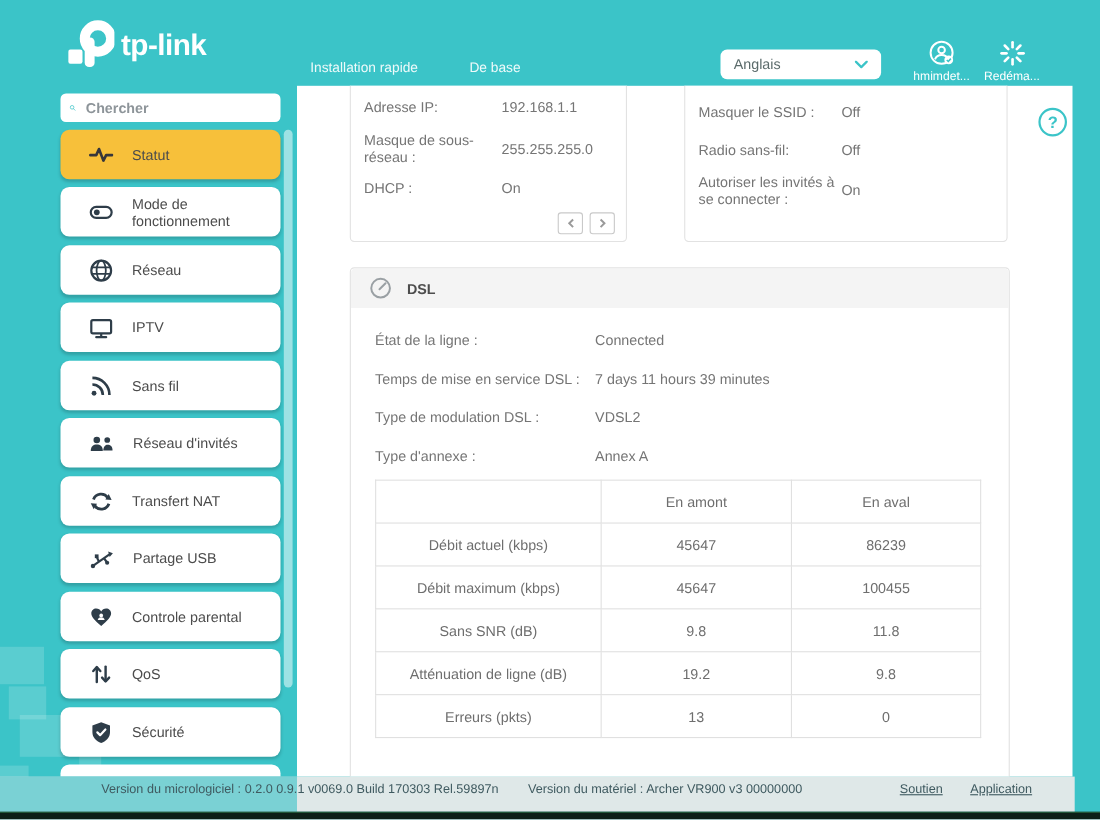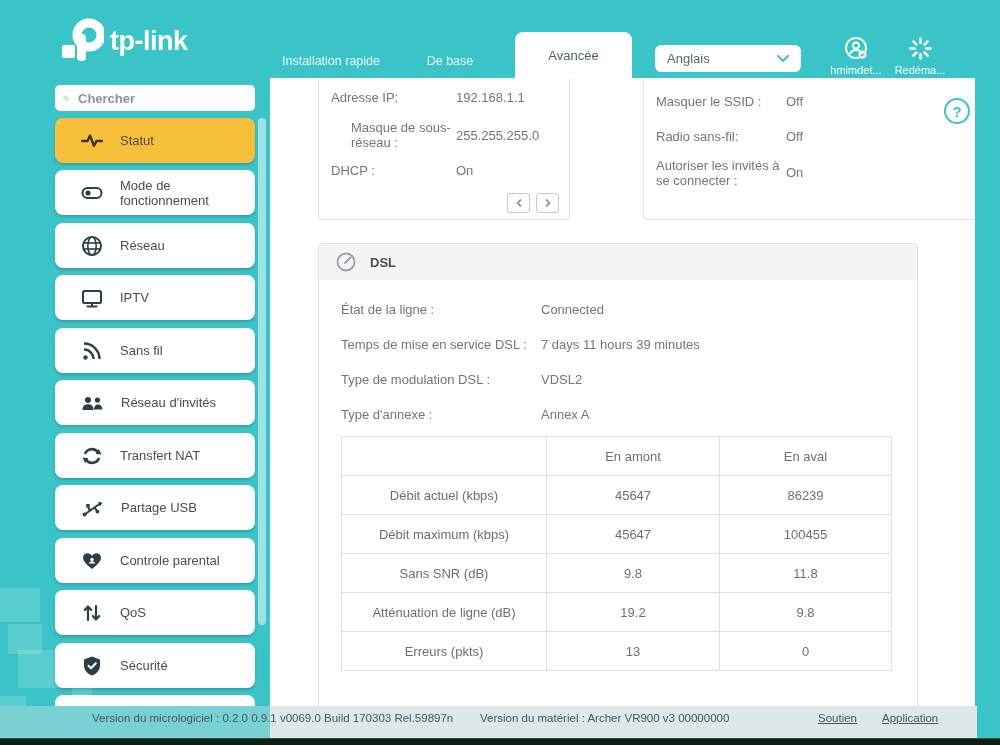--- a/index.html
+++ b/index.html
@@ -68,23 +68,20 @@
     <svg width="42" height="46" viewBox="0 0 42 46">
       <rect x="0" y="27" width="13" height="13" rx="2" fill="#fff"></rect>
       <rect x="15" y="16" width="9" height="27" rx="4" fill="#fff"></rect>
       <circle cx="27" cy="17" r="12" fill="none" stroke="#fff" stroke-width="9"></circle>
     </svg>
     <span class="logo-word">tp-link</span>
   </div>
 
   <span class="tab-label" style="left:331px;">Installation rapide</span>
   <span class="tab-label" style="left:450px;">De base</span>
-  <div class="active-tab">
-    <span>Avancée</span>
-  </div>
 
   <div class="lang">
     <span>Anglais</span>
     <svg width="12" height="8" viewBox="0 0 12 8">
       <polyline points="1,1 6,6 11,1" fill="none" stroke="#3bc4c8" stroke-width="2" stroke-linecap="round" stroke-linejoin="round"></polyline>
     </svg>
   </div>
 
   <div class="hdr-ic" style="left:826px;">
     <svg width="25" height="25" viewBox="0 0 25 25">
@@ -250,39 +247,39 @@
 
   <div class="side-item" style="top:695px;height:11px;border-radius:8px 8px 0 0;box-shadow:none;"></div>
 
   <div class="scrollbar"></div>
 
   <div class="content">
 
     <div class="panel" style="left:48px;top:-24px;width:252px;height:166px;">
       <span class="plabel" style="left:12px;top:35px;">Adresse IP:</span>
       <span class="pvalue" style="left:137px;top:35px;">192.168.1.1</span>
-      <span class="plabel" style="left:12px;top:65px;width:112px;margin-left:20px;">Masque de sous-réseau :</span>
+      <span class="plabel" style="left:12px;top:65px;width:112px;">Masque de sous-réseau :</span>
       <span class="pvalue" style="left:137px;top:73px;">255.255.255.0</span>
       <span class="plabel" style="left:12px;top:108px;">DHCP :</span>
       <span class="pvalue" style="left:137px;top:108px;">On</span>
       <div class="pg" style="right:10px;top:138px;">
         <div class="pg-btn">
           <svg width="8" height="10" viewBox="0 0 8 10">
               <polyline points="6,1.5 2.5,5 6,8.5" fill="none" stroke="#9a9a9a" stroke-width="1.8"></polyline>
             </svg>
         </div>
         <div class="pg-btn">
           <svg width="8" height="10" viewBox="0 0 8 10">
               <polyline points="2,1.5 5.5,5 2,8.5" fill="none" stroke="#9a9a9a" stroke-width="1.8"></polyline>
             </svg>
         </div>
       </div>
     </div>
 
-    <div class="panel" style="left:373px;top:-24px;width:342px;height:166px;">
+    <div class="panel" style="left:352px;top:-24px;width:294px;height:166px;">
       <span class="plabel" style="left:12px;top:39px;">Masquer le SSID :</span>
       <span class="pvalue" style="left:142px;top:39px;">Off</span>
       <span class="plabel" style="left:12px;top:74px;">Radio sans-fil:</span>
       <span class="pvalue" style="left:142px;top:74px;">Off</span>
       <span class="plabel" style="left:12px;top:103px;width:124px;">Autoriser les invités à se connecter :</span>
       <span class="pvalue" style="left:142px;top:110px;">On</span>
     </div>
 
     <div class="panel" style="left:48px;top:165px;width:600px;height:554px;">
       <div class="dsl-head">

